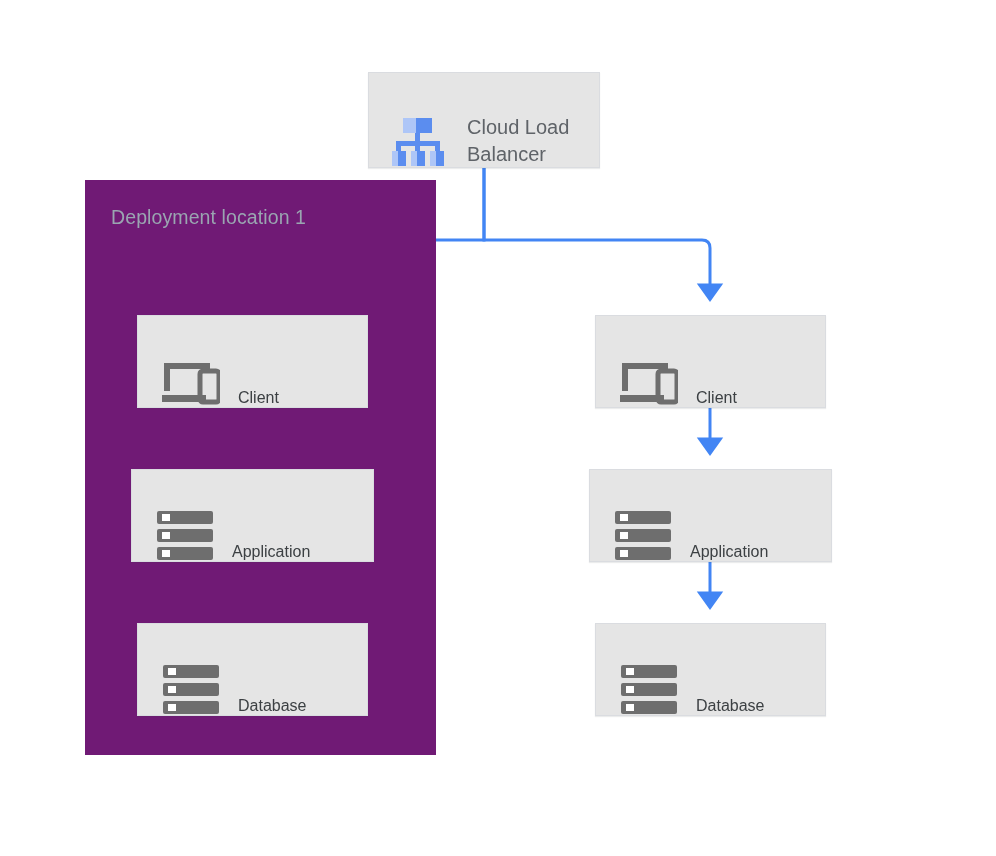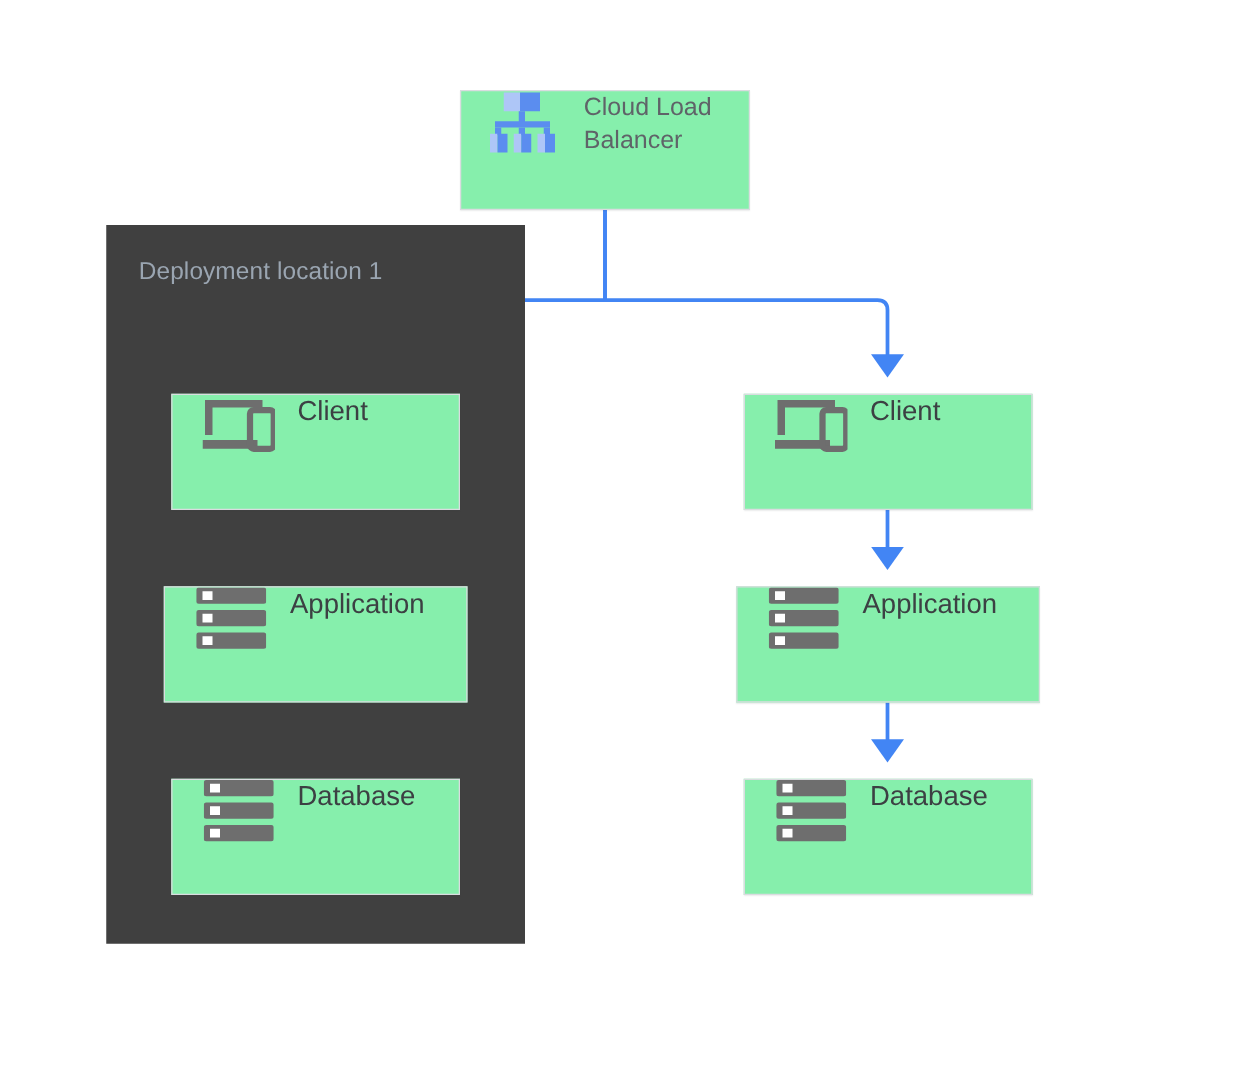--- a/index.html
+++ b/index.html
@@ -26,50 +26,51 @@
     left: 0;
     top: 0;
     width: 996px;
     height: 856px;
     pointer-events: none;
   }
 
   
   .zone {
     position: absolute;
-    background: #404040;
+    background: #701a75;
+    padding-left: 16px;
   }
   .zone-label {
     position: absolute;
     left: 26px;
     top: 26px;
     font-size: 19.5px;
     color: #9aa5b1;
     letter-spacing: 0.1px;
     white-space: nowrap;
   }
 
   
   .node {
     position: absolute;
-    background: #86efac;
+    background: #e5e5e5;
     border: 1px solid #dadce0;
     box-shadow: 0 1px 1px rgba(60,64,67,0.10);
     display: flex;
-    align-items: flex-start;
+    align-items: flex-end;
     box-sizing: border-box;
   }
   .node .node-icon {
     flex: 0 0 auto;
     display: flex;
     align-items: center;
     justify-content: center;
   }
   .node .node-label {
-    font-size: 22px;
+    font-size: 16px;
     color: #3c4043;
     white-space: nowrap;
   }
 
   
   .node-stack {
     padding-left: 22px;
   }
   .node-stack .node-icon { width: 62px; }
   .node-stack .node-label { margin-left: 16px; }

